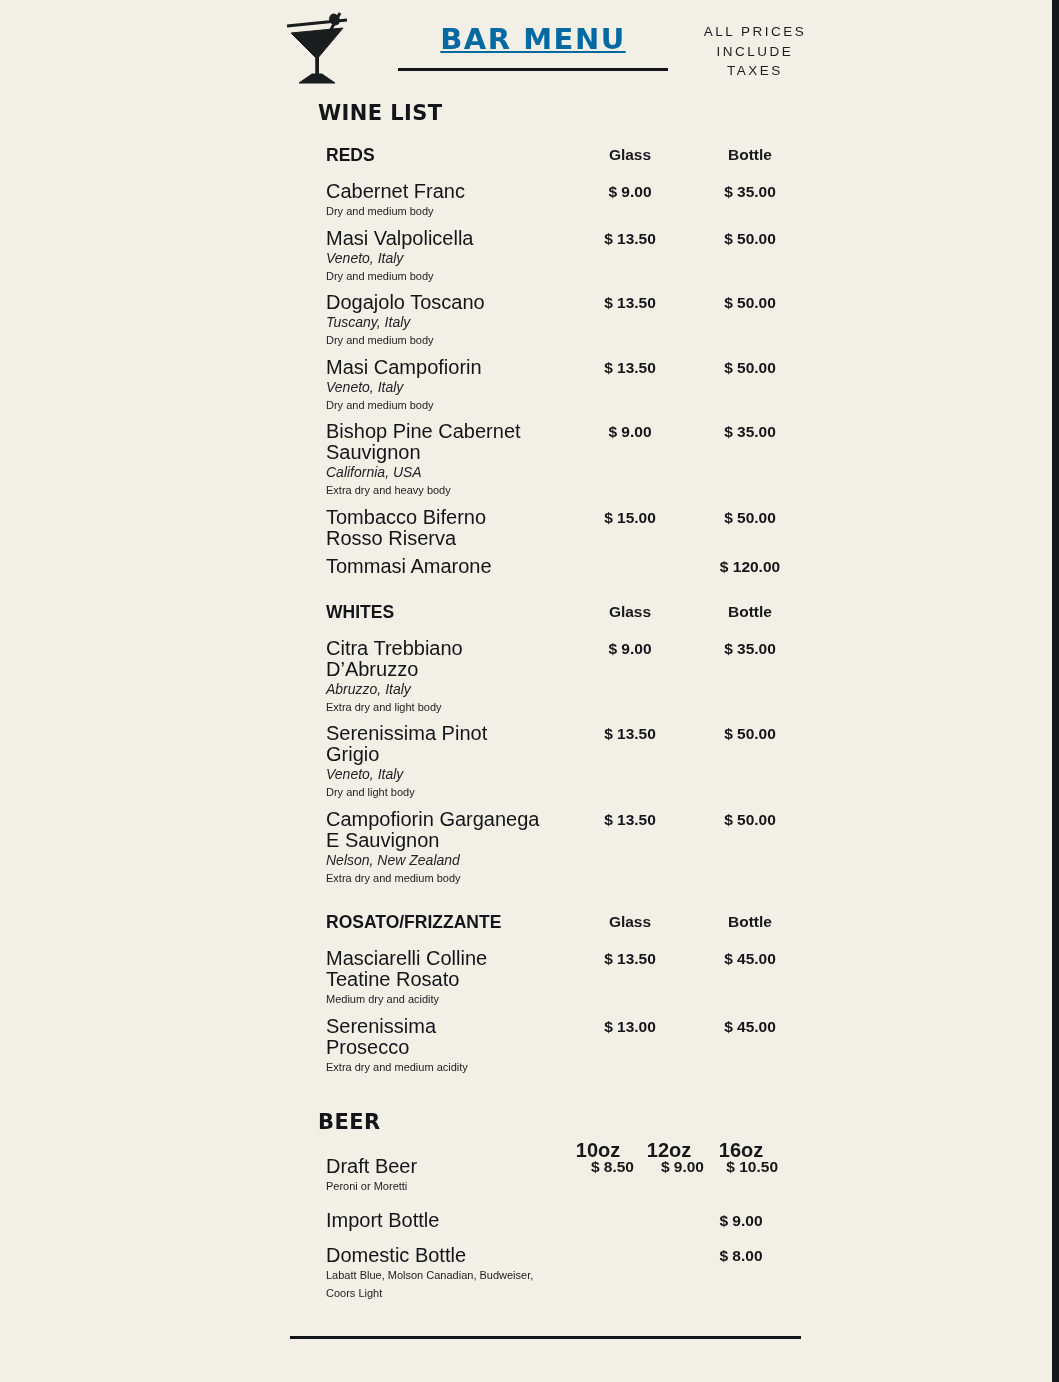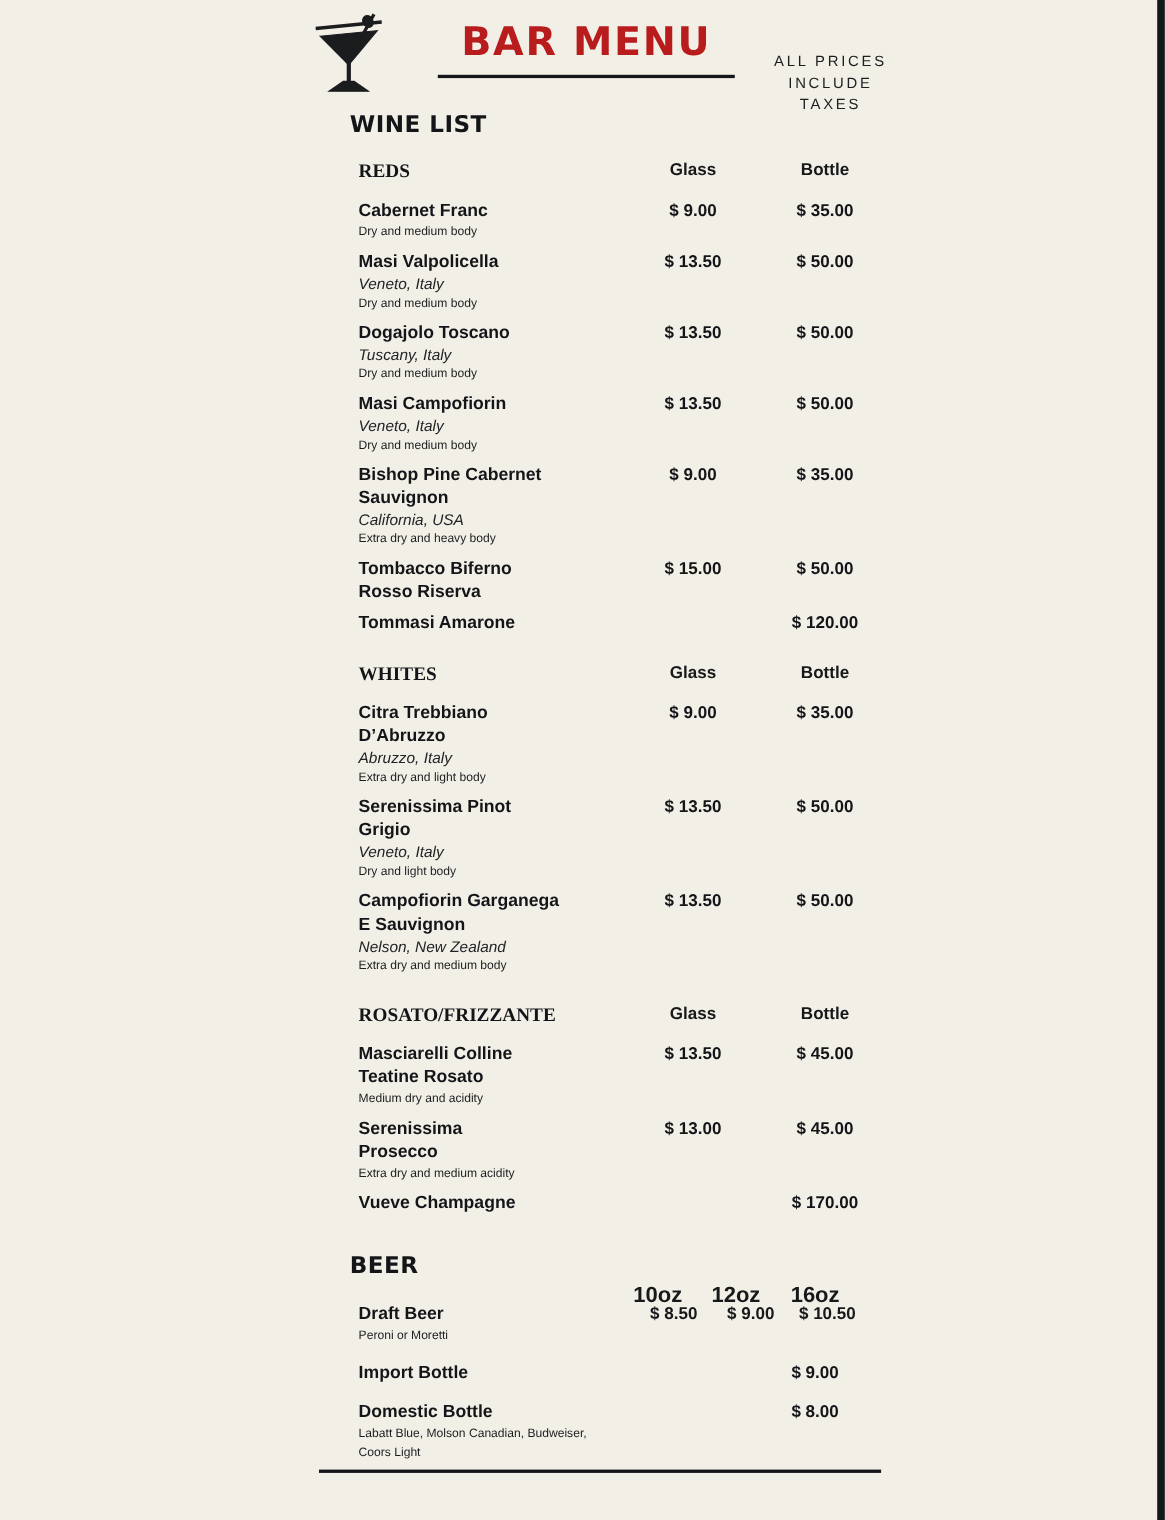--- a/index.html
+++ b/index.html
@@ -22,41 +22,41 @@
   }
 
   
   .martini { position: absolute; left: 286px; top: 8px; }
   .title {
     position: absolute;
     left: 396px; top: 16px; width: 274px;
     text-align: center;
     font-family: "DejaVu Sans", sans-serif;
     font-weight: 800;
-    font-size: 36px;
+    font-size: 29px;
     line-height: 46px;
     letter-spacing: 1.5px;
-    color: #b91c1c;
+    color: #0369a1;
     white-space: nowrap;
+    text-decoration: underline;
   }
   .title-underline {
     position: absolute;
     left: 398px; top: 68px; width: 270px; height: 3px;
     background: #141518;
   }
   .tax-note {
     position: absolute;
     left: 686px; top: 22px; width: 138px;
     text-align: center;
     font-size: 13.5px;
     font-weight: 500;
     letter-spacing: 2.5px;
     line-height: 19.5px;
     color: #1d1e20;
-    margin-top: 24px;
   }
 
   
   .main { position: absolute; left: 318px; top: 101px; width: 492px; }
 
   .big-heading {
     font-family: "DejaVu Sans", sans-serif;
     font-weight: 800;
     font-size: 21px;
     letter-spacing: 0.4px;
@@ -65,39 +65,39 @@
   }
   .beer-heading { margin-top: 34px; margin-bottom: 8px; }
 
   .row {
     display: grid;
     grid-template-columns: 252px 120px 120px;
     align-items: start;
   }
   .sec-head { margin-bottom: 15px; }
   .sec-name {
-    font-family: Liberation Serif, serif;
+    font-family: Liberation Sans, sans-serif;
     font-weight: 800;
     font-size: 17.5px;
     color: #141518;
     padding-left: 8px;
   }
   .col-header {
     font-weight: bold;
     font-size: 15.5px;
     text-align: center;
     padding-top: 1px;
   }
 
   .wine-section { margin-bottom: 25px; }
   .item { margin-bottom: 7px; }
   .info { padding-left: 8px; max-width: 228px; }
   .iname {
-    font-weight: bold;
-    font-size: 16px;
+    font-weight: normal;
+    font-size: 20px;
     line-height: 21px;
     white-space: pre-line;
     color: #141518;
   }
   .iregion {
     font-style: italic;
     font-size: 14px;
     line-height: 18px;
     color: #222326;
   }
@@ -304,27 +304,20 @@
       <div class="row item">
         <div class="info">
           <div class="iname">Serenissima
 Prosecco</div>
           <div class="idesc">Extra dry and medium acidity</div>
         </div>
         <div class="price">$ 13.00</div>
         <div class="price">$ 45.00</div>
       </div>
 
-      <div class="row item">
-        <div class="info">
-          <div class="iname">Vueve Champagne</div>
-        </div>
-        <div class="price"></div>
-        <div class="price">$ 170.00</div>
-      </div>
     </section>
 
     <h2 class="big-heading beer-heading">BEER</h2>
 
     <section>
 
       <div class="row beer-row beer-item">
         <div class="info pad-name">
           <div class="iname">Draft Beer</div>
           <div class="idesc">Peroni or Moretti</div>

